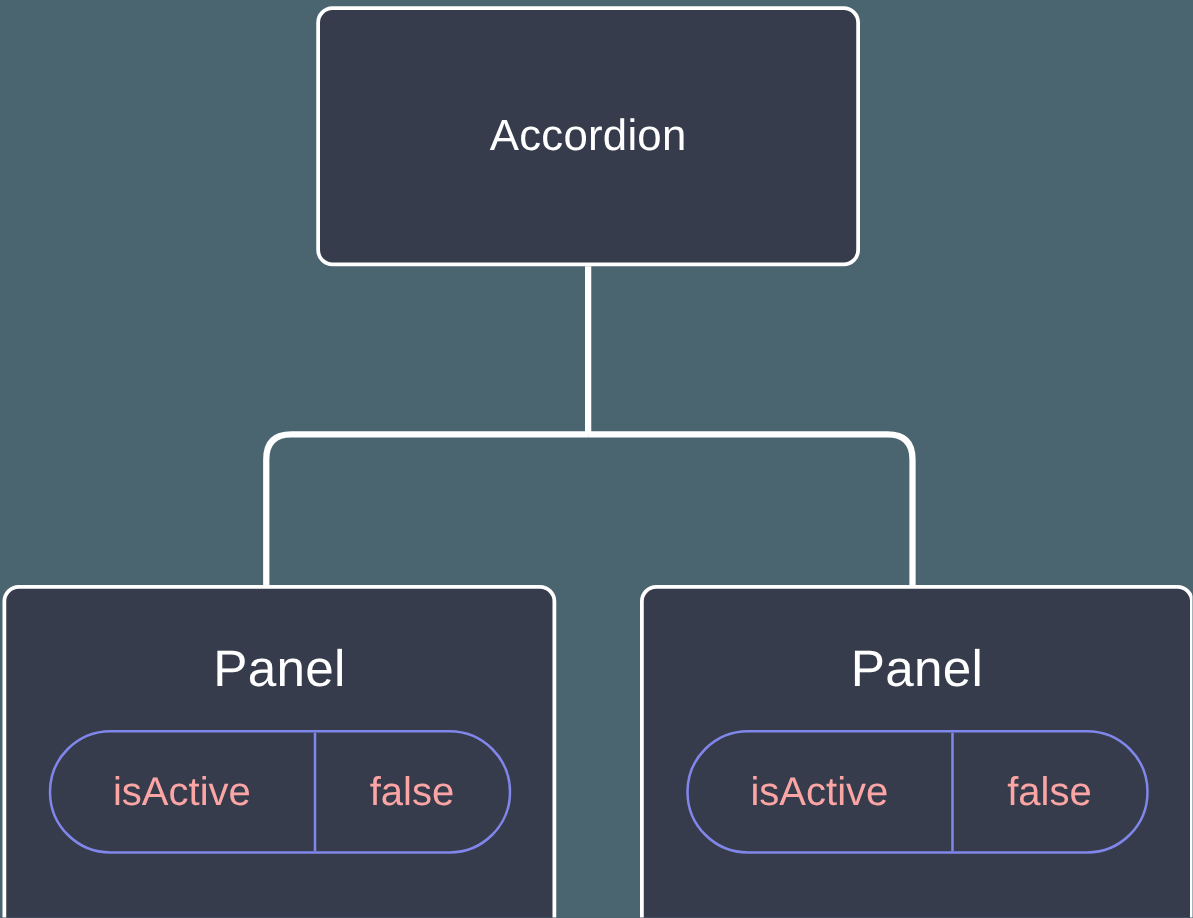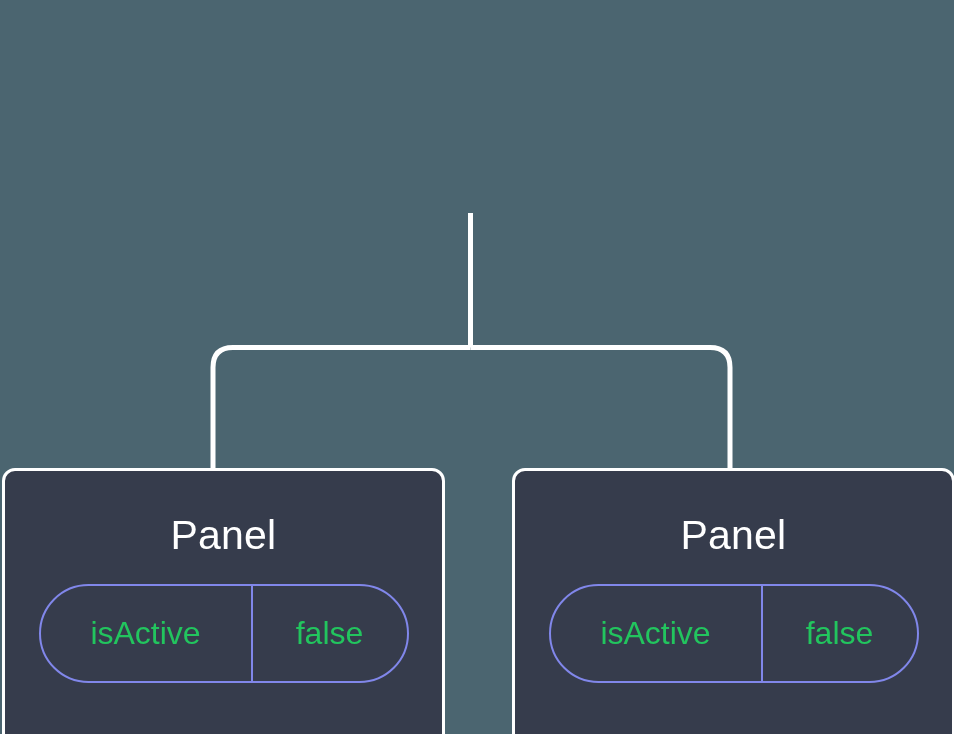--- a/index.html
+++ b/index.html
@@ -73,21 +73,21 @@
     border: 2px solid #8187ea;
     border-radius: 50px;
     display: flex;
     align-items: stretch;
     overflow: hidden;
   }
   .prop-cell {
     display: flex;
     align-items: center;
     justify-content: center;
-    color: #22c55e;
+    color: #fca5a5;
     font-size: 32px;
     font-weight: 400;
     white-space: nowrap;
   }
   .prop-key {
     width: 210px;
   }
   .prop-divider {
     width: 2px;
     background: #8187ea;
@@ -103,20 +103,23 @@
 <div id="tree-canvas">
 
   <svg class="edge-layer" viewBox="0 0 954 734" width="954" height="734" aria-hidden="true">
     <g fill="none" stroke="#ffffff" stroke-width="5" stroke-linecap="butt">
       <path d="M 470.5 213 L 470.5 347.5"></path>
       <path d="M 470.5 347.5 L 233 347.5 Q 213 347.5 213 367.5 L 213 468"></path>
       <path d="M 470.5 347.5 L 710 347.5 Q 730 347.5 730 367.5 L 730 468"></path>
     </g>
   </svg>
 
+  <div class="node node-root">
+    <div class="node-title">Accordion</div>
+  </div>
 
   <div class="node node-leaf node-leaf-left">
     <div class="node-title">Panel</div>
     <div class="prop-pill">
       <div class="prop-cell prop-key">isActive</div>
       <div class="prop-divider"></div>
       <div class="prop-cell prop-val">false</div>
     </div>
   </div>
 

